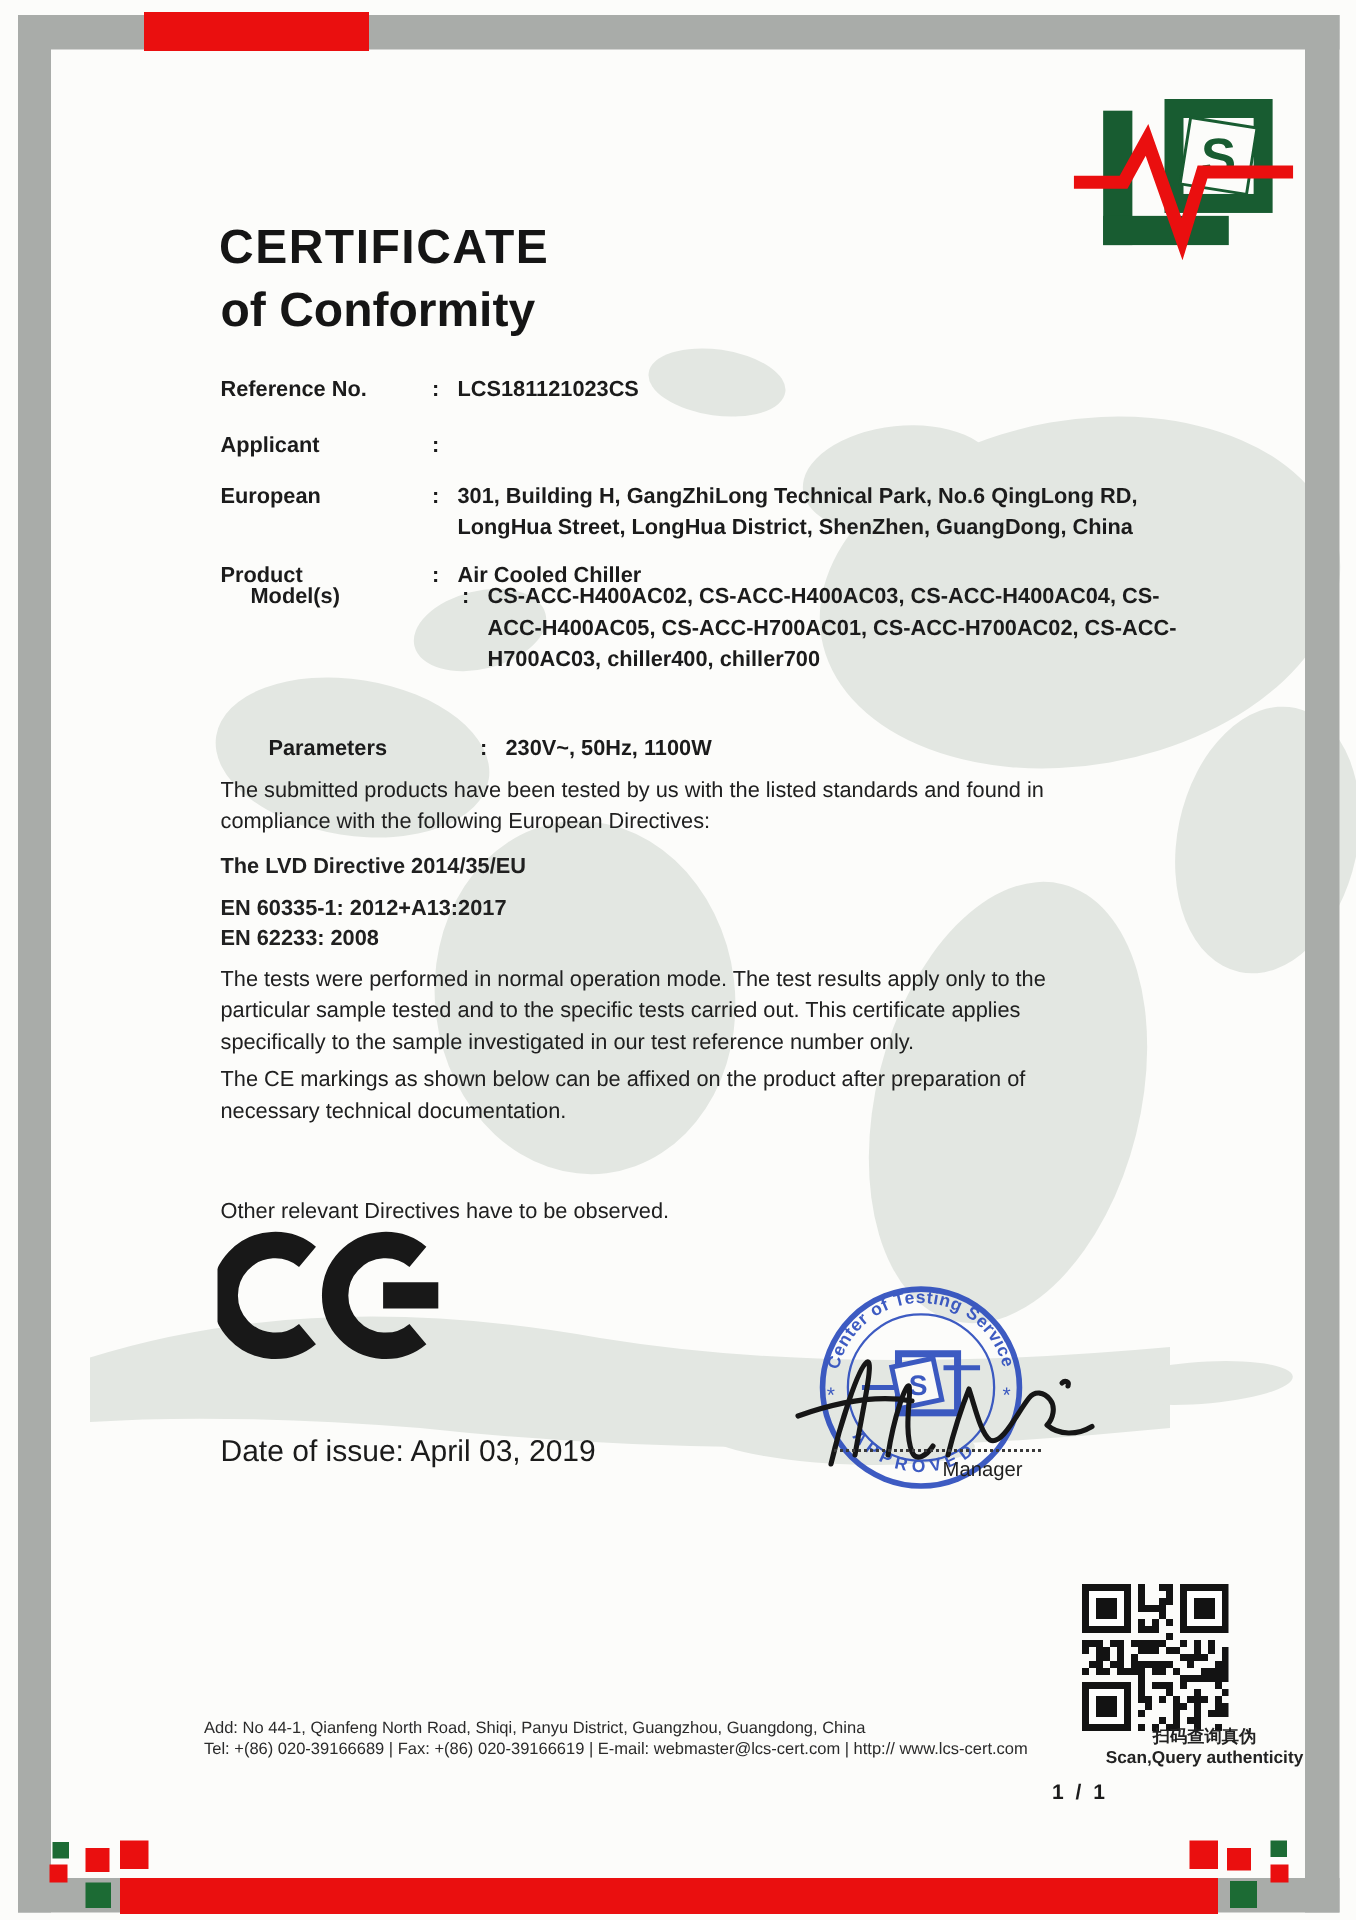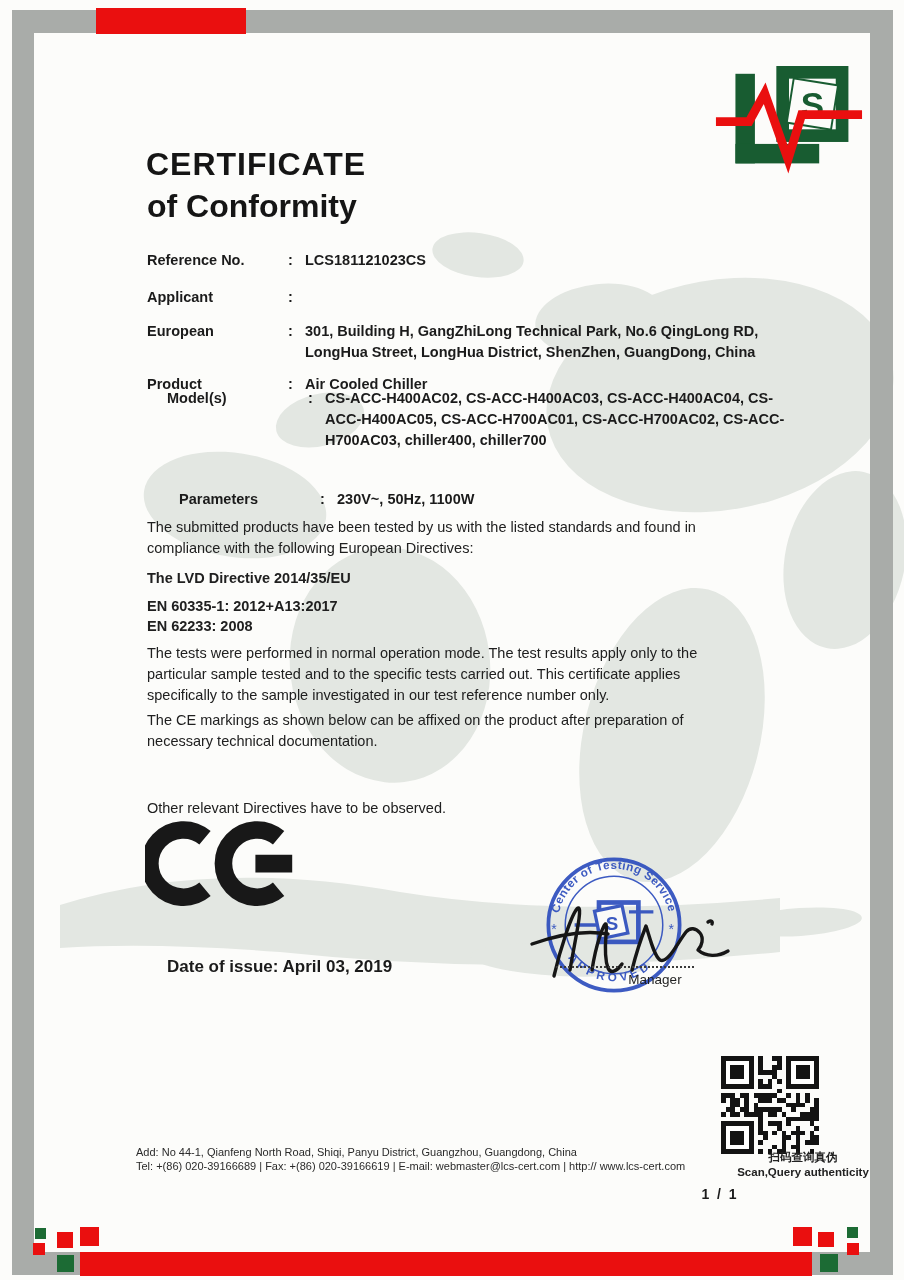--- a/index.html
+++ b/index.html
@@ -20,21 +20,21 @@
   .content{position:absolute;left:0;top:0;width:904px;height:1280px;z-index:3;}
   .abs{position:absolute;}
   .title-main{left:146px;top:146px;font-size:32px;font-weight:bold;letter-spacing:1px;color:#151515;}
   .title-sub{left:147px;top:188px;font-size:32px;font-weight:bold;color:#151515;}
   .field-row{position:absolute;display:flex;width:630px;font-size:14.5px;font-weight:bold;line-height:21px;}
   .f-label{width:141px;flex:none;}
   .f-colon{width:17px;flex:none;}
   .f-value{width:472px;}
   .para{left:147px;width:604px;font-size:14.5px;line-height:21px;color:#202020;}
   .bold{font-weight:bold;}
-  .date-line{left:147px;top:957px;font-size:17px;font-weight:bold;margin-left:20px;}
+  .date-line{left:147px;top:957px;font-size:20px;font-weight:normal;}
   .footer{left:136px;top:1146px;width:560px;font-size:11px;line-height:13.8px;color:#2a2a2a;}
   .qr-wrap{left:721px;top:1056px;width:98px;height:98px;}
   #qr-mods rect,.qrf{fill:#131313;}
   .qr-cap{left:700px;width:142px;text-align:center;font-size:11.5px;font-weight:bold;color:#222;margin-left:32px;}
   .page-num{left:690px;top:1186px;width:60px;text-align:center;font-size:14px;font-weight:bold;letter-spacing:2px;}
   .sig-line{left:556px;top:966px;width:138px;border-top:2px dotted #3a3a3a;}
   .manager{left:600px;top:972px;width:110px;text-align:center;font-size:13.5px;color:#1f1f1f;}
   .stamp{left:539px;top:850px;width:150px;height:150px;opacity:.93;}
   .stamp text{font-family:"Liberation Sans",sans-serif;}
   .sig{left:520px;top:878px;width:220px;height:115px;}

